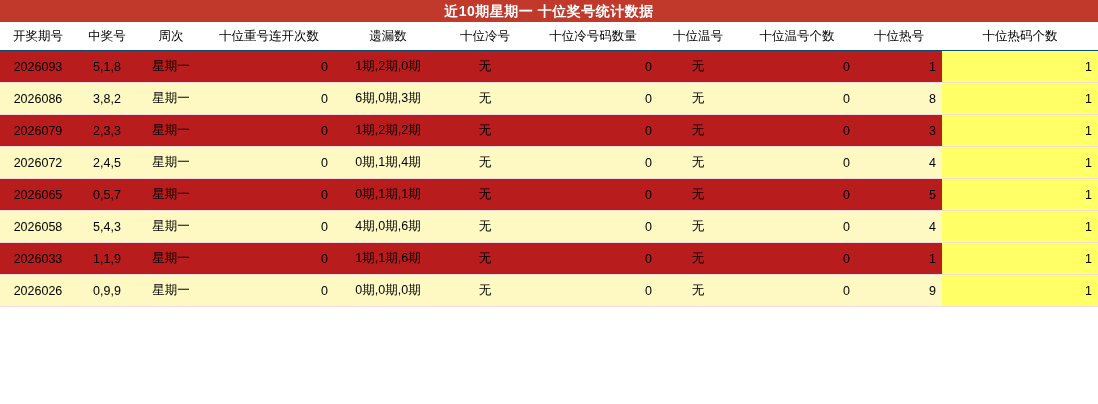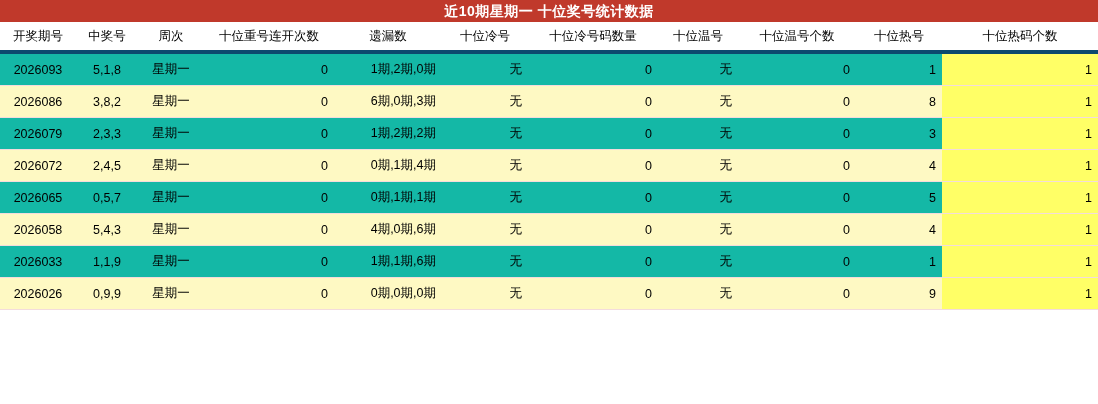--- a/index.html
+++ b/index.html
@@ -32,42 +32,42 @@
     letter-spacing: 0.5px;
   }
   table.stats th {
     font-size: 12.5px;
     font-weight: normal;
     color: #000000;
     text-align: center;
     height: 28px;
     padding: 0 6px;
     background: #ffffff;
-    border-bottom: 4px solid #0c4a6e;
+    border-bottom: 1px solid #0c4a6e;
     white-space: nowrap;
   }
   table.stats td {
     font-size: 12.5px;
     color: #000000;
     height: 31px;
     padding: 0 6px;
     border-bottom: 1px solid #f3dcdc;
     white-space: nowrap;
   }
   tbody tr.odd td {
-    background: #14b8a6;
+    background: #b91c1c;
   }
   tbody tr.even td {
     background: #fef9c3;
   }
   td.c-issue { text-align: center; }
   td.c-num { text-align: center; color: #c0392b; }
   td.c-week { text-align: center; }
   td.c-right { text-align: right; }
-  td.c-left { text-align: right; padding-left: 10px; }
+  td.c-left { text-align: center; padding-left: 10px; }
   td.hot-code {
     text-align: right;
     background: #ffff66 !important;
     padding-right: 10px;
   }
   th.hot-code-h {
     background: #ffffff;
   }
   
   col.w-issue { width: 76px; }

